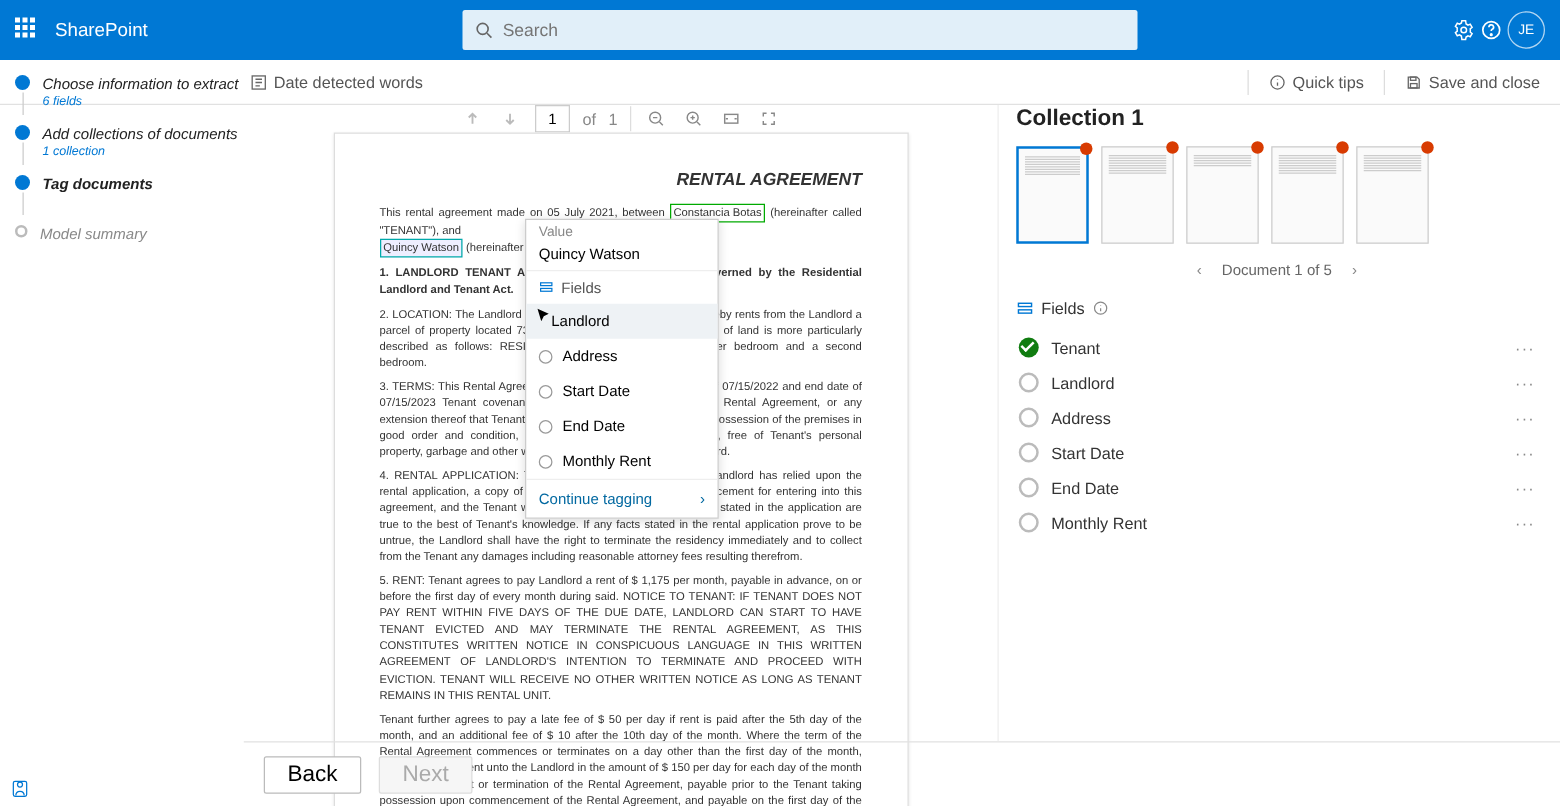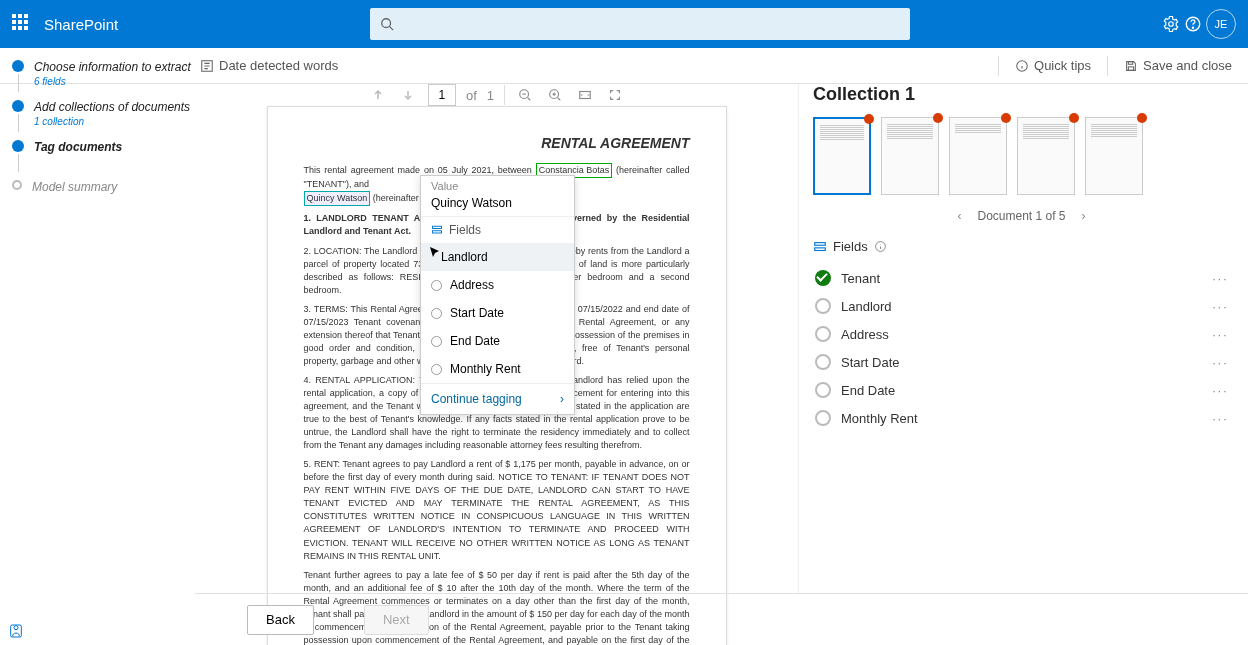--- a/index.html
+++ b/index.html
@@ -62,21 +62,21 @@
   .doc-nav { display:flex; align-items:center; justify-content:center; gap:16px; font-size:12px; color:#666; margin-bottom:16px; }
   .chev { cursor:pointer; color:#888; }
   .fields-hdr { display:flex; align-items:center; gap:6px; font-size:13px; color:#333; margin-bottom:10px; }
   .field-row { display:flex; align-items:center; gap:10px; padding:6px 2px; font-size:13px; color:#333; }
   .field-row .st { width:16px; height:16px; border-radius:50%; border:2px solid #bbb; }
   .field-row .st.done { border:none; background:#107c10; position:relative; }
   .field-row .st.done::after { content:""; position:absolute; left:4px; top:1px; width:4px; height:8px; border:solid #fff; border-width:0 2px 2px 0; transform:rotate(45deg); }
   .field-row .dots { margin-left:auto; color:#888; cursor:pointer; letter-spacing:1px; }
   
   .footer { position:absolute; left:195px; right:0; bottom:0; height:52px; border-top:1px solid #e1e1e1; display:flex; align-items:center; padding:0 16px; gap:14px; font-size:13px; }
-  .btn { height:30px; padding:0 18px; border:1px solid #bbb; background:#fff; border-radius:2px; cursor:pointer; font-size:13px;margin-left:36px; }
+  .btn { height:30px; padding:0 18px; border:1px solid #bbb; background:#fff; border-radius:2px; cursor:pointer; font-size:18px; }
   .btn.dis { color:#aaa; background:#f6f6f6; border-color:#ddd; cursor:default; }
   .footer-msg { color:#555; }
   .waterm { position:absolute; left:8px; bottom:6px; width:16px; height:16px; }
 </style>
 </head>
 <body>
 
 <div class="topbar">
   <div class="waffle">
     <span></span>
@@ -88,20 +88,21 @@
       <span></span>
       <span></span>
       <span></span>
   </div>
   <div class="brand">SharePoint</div>
   <div class="searchbox">
     <svg width="14" height="14" viewBox="0 0 16 16" fill="none" stroke="#666" stroke-width="1.5">
         <circle cx="7" cy="7" r="5"></circle>
         <line x1="11" y1="11" x2="15" y2="15"></line>
       </svg>
+    <input placeholder="Search" style="">
   </div>
   <div class="topbar-right">
     <svg width="18" height="18" viewBox="0 0 24 24" fill="none" stroke="#fff" stroke-width="1.6">
         <circle cx="12" cy="12" r="3"></circle>
         <path d="M19 12a7 7 0 0 0-.1-1.2l2-1.6-2-3.4-2.4 1a7 7 0 0 0-2-1.2L14 2h-4l-.5 2.6a7 7 0 0 0-2 1.2l-2.4-1-2 3.4 2 1.6A7 7 0 0 0 5 12a7 7 0 0 0 .1 1.2l-2 1.6 2 3.4 2.4-1a7 7 0 0 0 2 1.2L10 22h4l.5-2.6a7 7 0 0 0 2-1.2l2.4 1 2-3.4-2-1.6A7 7 0 0 0 19 12z"></path>
       </svg>
     <svg width="18" height="18" viewBox="0 0 24 24" fill="none" stroke="#fff" stroke-width="1.8">
         <circle cx="12" cy="12" r="9"></circle>
         <path d="M9.5 9a2.5 2.5 0 1 1 3.5 2.3c-.8.4-1 .9-1 1.7"></path>
         <circle cx="12" cy="17" r=".8" fill="#fff"></circle>

